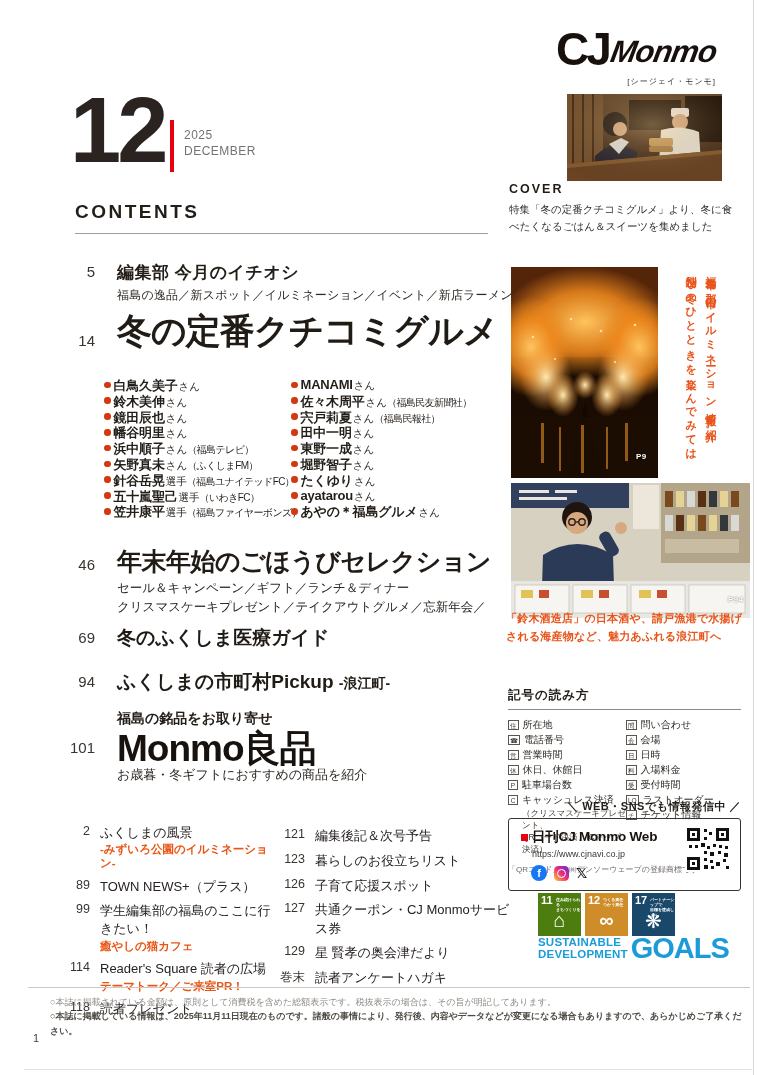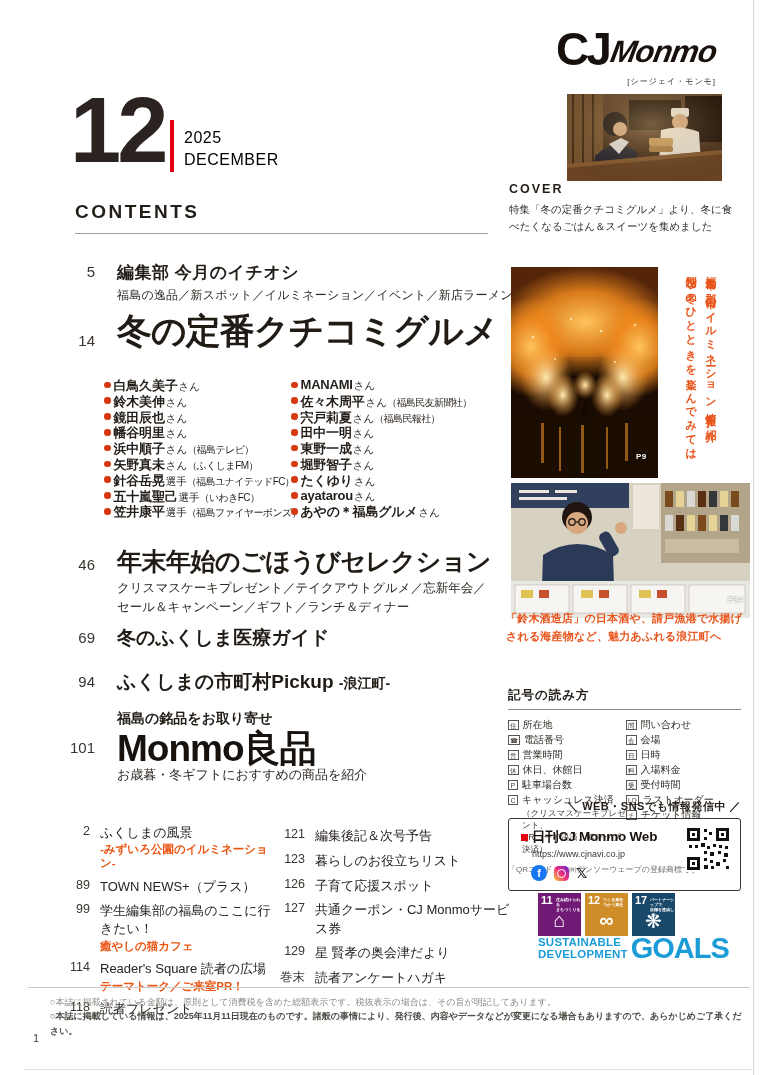--- a/index.html
+++ b/index.html
@@ -15,21 +15,21 @@
   .logo-row{display:flex;justify-content:flex-end;align-items:flex-start;line-height:1;}
   .logo-cj{font-size:46px;font-weight:900;letter-spacing:-3px;color:#18100c;}
   .logo-monmo{font-size:31px;font-weight:900;font-style:italic;transform:skewX(-10deg);
               margin:10px 0 0 2px;letter-spacing:-1px;color:#18100c;}
   .logo-kana{font-size:8px;color:#3a3530;letter-spacing:1px;margin-top:4px;}
 
   
   .issue-month{left:70px;top:84px;font-size:92px;font-weight:800;letter-spacing:-4px;
                color:#2b2320;line-height:1;}
   .issue-bar{left:170px;top:120px;width:4px;height:52px;background:#e60012;}
-  .issue-date{left:184px;top:127px;font-size:16px;color:#000000;line-height:1.35;letter-spacing:.5px;}
+  .issue-date{left:184px;top:127px;font-size:12px;color:#737373;line-height:1.35;letter-spacing:.5px;}
 
   .contents-label{left:75px;top:201px;font-size:19px;font-weight:800;letter-spacing:2.5px;color:#241e19;}
   .contents-rule{left:75px;top:233px;width:413px;height:1px;background:#a39e99;}
 
   
   .cover-photo{left:567px;top:94px;width:155px;height:87px;}
   .cover-label{left:509px;top:182px;font-size:12.5px;font-weight:800;letter-spacing:2px;color:#221c17;}
   .cover-caption{left:509px;top:201px;width:233px;font-size:10.5px;line-height:1.6;color:#332d28;}
 
   
@@ -319,22 +319,22 @@
         <span class="dot"></span>
         <span class="c-name">あやの＊福島グルメ</span>
         <span class="c-suffix">さん</span>
 
       </div>
     </div>
 
   <div class="num" style="top:556px">46</div>
   <div class="abs e46-t">年末年始のごほうびセレクション</div>
   <div class="abs e46-s">
+    <div>セール＆キャンペーン／ギフト／ランチ＆ディナー</div>
     <div>クリスマスケーキプレゼント／テイクアウトグルメ／忘新年会／</div>
-    <div>セール＆キャンペーン／ギフト／ランチ＆ディナー</div>
   </div>
 
   <div class="num" style="top:629px">69</div>
   <div class="abs e69-t">冬のふくしま医療ガイド</div>
 
   <div class="num" style="top:673px">94</div>
   <div class="abs e94-t">
     <span>ふくしまの市町村Pickup</span>
     <span class="e94-sfx">-浪江町-</span>
   </div>
@@ -675,21 +675,21 @@
             <rect x="36" y="7" width="3" height="3"></rect>
             <rect x="7" y="36" width="3" height="3"></rect>
           </g>
       </svg>
     </div>
   </div>
 
   <div class="abs sdgs">
     <div class="sdg-row">
 
-        <div class="sdg" style="background: #701a75;">
+        <div class="sdg" style="background: #4d7c0f;">
           <span class="sdg-num">11</span>
           <span class="sdg-cap">住み続けられる
 まちづくりを</span>
           <span class="sdg-sym">⌂</span>
         </div>
 
         <div class="sdg" style="background: rgb(207, 141, 42);">
           <span class="sdg-num">12</span>
           <span class="sdg-cap">つくる責任
 つかう責任</span>

